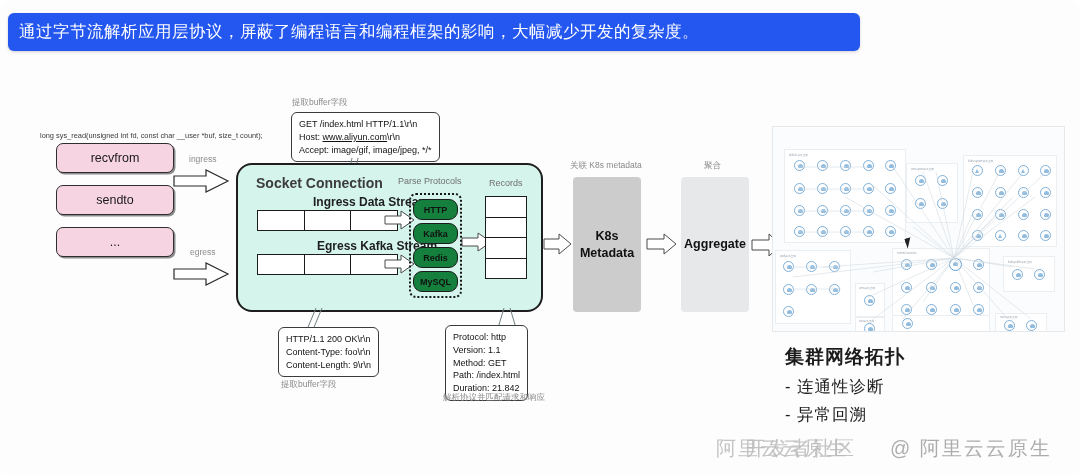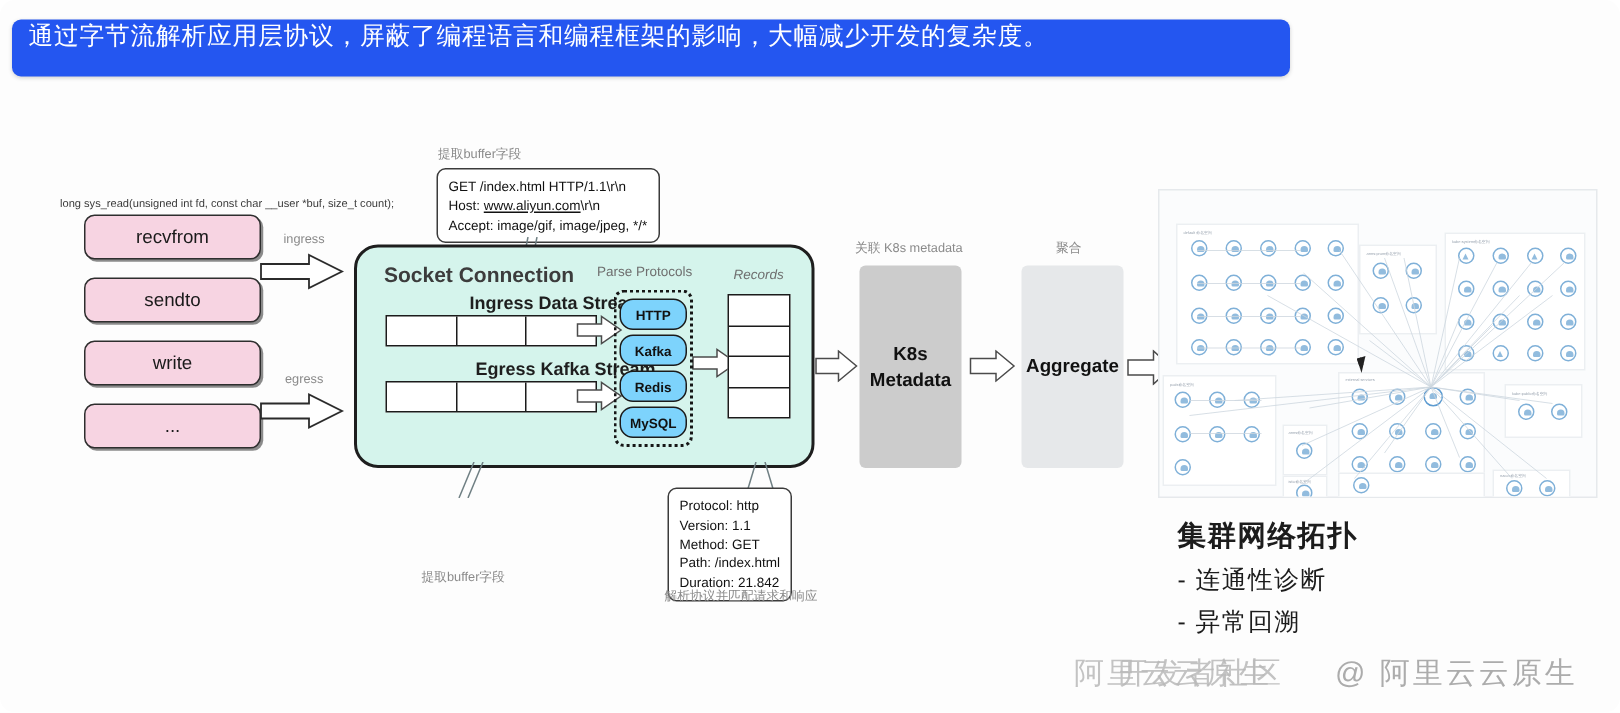--- a/index.html
+++ b/index.html
@@ -14,21 +14,21 @@
   .page{
     position:absolute;inset:0;
     background:#fdfdfd;
     border-radius:10px;
   }
 
   
   .banner{
     position:absolute;left:8px;top:13px;width:852px;height:38px;
     background:#2456f0;border-radius:6px;
-    display:flex;
+    display:flex;align-items:center;
     box-shadow:0 1px 3px rgba(0,0,0,.18);
   }
   .banner-text{
     color:#ffffff;font-size:16.5px;letter-spacing:.5px;
     padding-left:11px;white-space:nowrap;
   }
 
   
   .lbl{
     position:absolute;color:#8a8a8a;font-size:8.5px;white-space:nowrap;
@@ -82,27 +82,27 @@
   .stream div:last-child{border-right:none;}
 
   .pp-title{position:absolute;left:398px;top:176px;font-size:9px;color:#6f6f6f;}
   .pp-box{
     position:absolute;left:409px;top:193px;width:53px;height:105px;
     border:2.2px dotted #161616;border-radius:7px;
     display:flex;flex-direction:column;align-items:center;justify-content:space-between;
     padding:4px 0;box-sizing:border-box;background:transparent;
   }
   .proto{
-    width:43px;height:19px;background:#7dd3fc;
+    width:43px;height:19px;background:#15803d;
     border:1.5px solid #1b1b1b;border-radius:9px;
     display:flex;align-items:center;justify-content:center;
     font-size:9px;font-weight:bold;color:#111;
   }
 
-  .rec-title{position:absolute;left:489px;top:178px;font-size:9px;color:#6f6f6f;font-style:italic;}
+  .rec-title{position:absolute;left:489px;top:178px;font-size:9px;color:#6f6f6f;}
   .records{
     position:absolute;left:485px;top:196px;width:40px;
     border:1.5px solid #1b1b1b;background:#fff;
   }
   .records div{height:19.5px;border-bottom:1.5px solid #1b1b1b;}
   .records div:last-child{border-bottom:none;}
 
   
   .stage{
     position:absolute;
@@ -167,21 +167,20 @@
 
   <div class="banner">
     <span class="banner-text">通过字节流解析应用层协议，屏蔽了编程语言和编程框架的影响，大幅减少开发的复杂度。</span>
   </div>
 
   <div class="sig">long sys_read(unsigned int fd, const char __user *buf, size_t count);</div>
 
   <div class="sys-col">
     <div class="sys-box">recvfrom</div>
     <div class="sys-box">sendto</div>
-    <div class="sys-box">write</div>
     <div class="sys-box">...</div>
   </div>
 
   <div class="lbl" style="left:189px;top:154px;">ingress</div>
   <svg class="fat-arrow" style="left:172px;top:168px;" width="58" height="26" viewBox="0 0 58 26">
     <path d="M2,8 L34,8 L34,2 L56,13 L34,24 L34,18 L2,18 Z" fill="#fff" stroke="#2b2b2b" stroke-width="1.2"></path>
   </svg>
 
   <div class="lbl" style="left:190px;top:247px;">egress</div>
   <svg class="fat-arrow" style="left:172px;top:261px;" width="58" height="26" viewBox="0 0 58 26">
@@ -240,20 +239,25 @@
     <div></div>
     <div></div>
     <div></div>
     <div></div>
   </div>
 
   <svg style="position:absolute;left:300px;top:308px;" width="40" height="24">
     <path d="M16,0 L6,24" stroke="#6f7f83" stroke-width="1" fill="none"></path>
     <path d="M22,0 L12,24" stroke="#6f7f83" stroke-width="1" fill="none"></path>
   </svg>
+  <div class="callout" style="left:278px;top:327px;">
+    <div>HTTP/1.1 200 OK\r\n</div>
+    <div>Content-Type: foo\r\n</div>
+    <div>Content-Length: 9\r\n</div>
+  </div>
   <div class="lbl-cn" style="left:281px;top:379px;">提取buffer字段</div>
 
   <svg style="position:absolute;left:494px;top:308px;" width="30" height="20">
     <path d="M10,0 L4,20" stroke="#6f7f83" stroke-width="1" fill="none"></path>
     <path d="M16,0 L22,20" stroke="#6f7f83" stroke-width="1" fill="none"></path>
   </svg>
   <div class="callout" style="left:445px;top:325px;">
     <div>Protocol: http</div>
     <div>Version: 1.1</div>
     <div>Method: GET</div>

